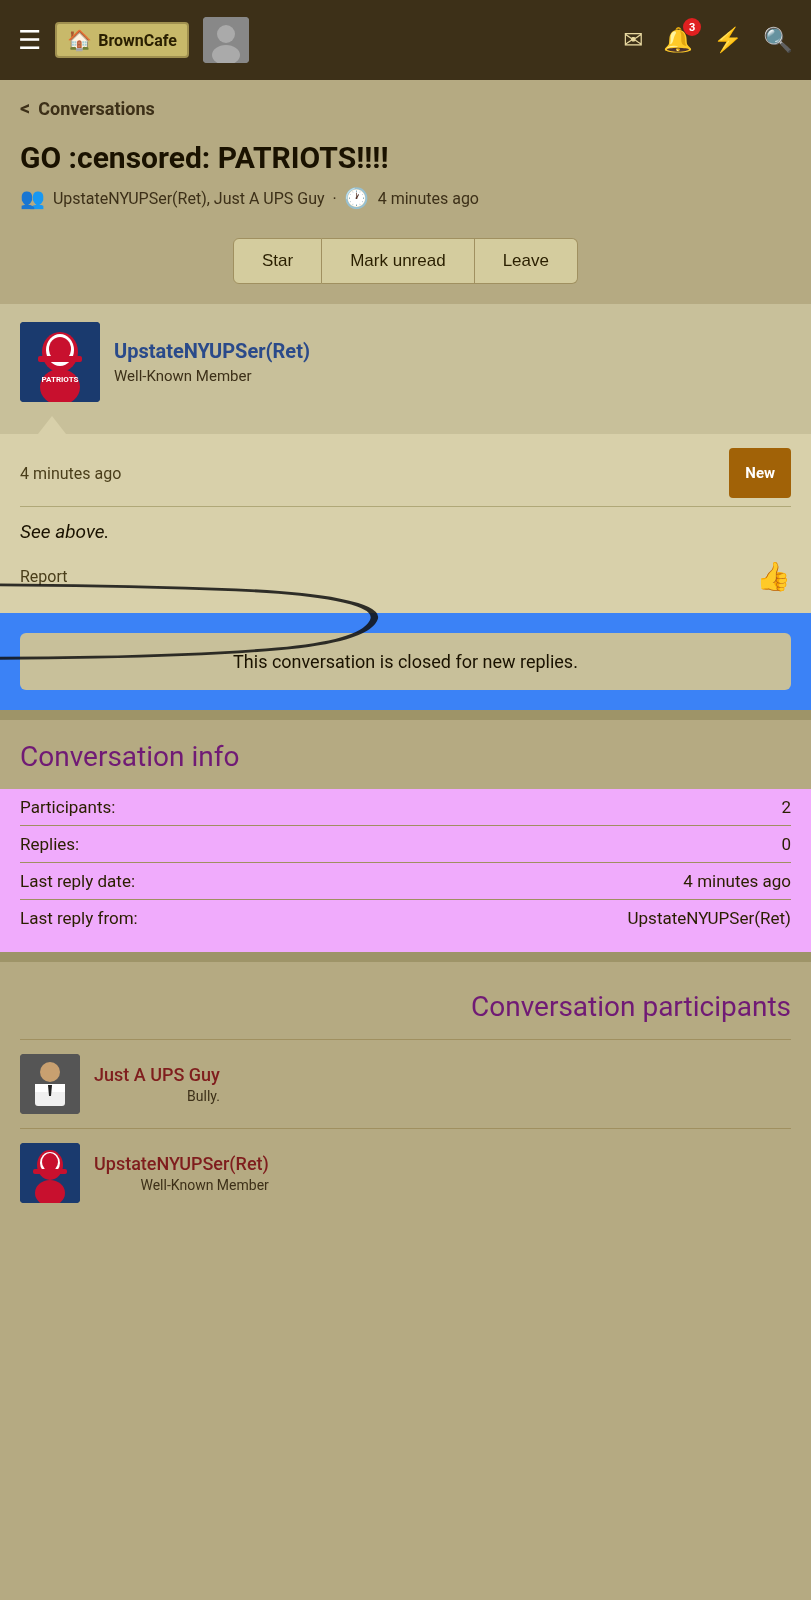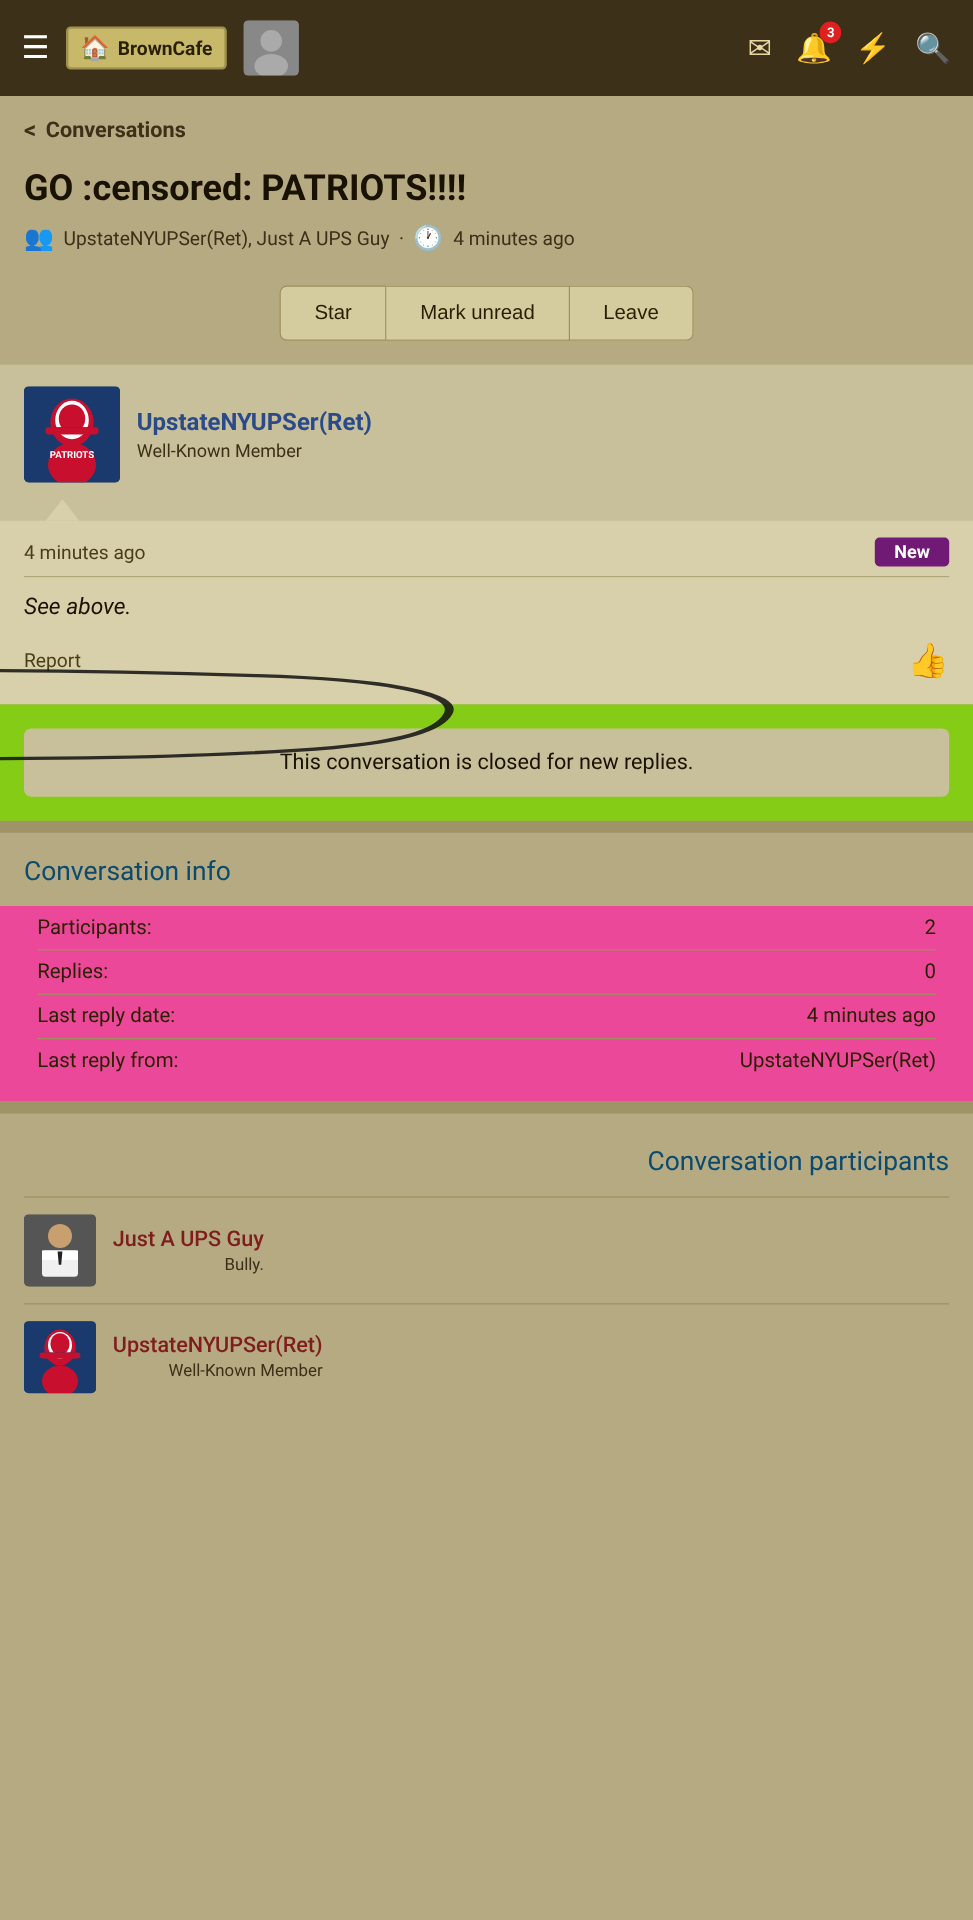--- a/index.html
+++ b/index.html
@@ -221,25 +221,25 @@
       display: flex;
       align-items: center;
       justify-content: space-between;
       margin-bottom: 8px;
     }
     .message-timestamp {
       font-size: 16px;
       color: #4a3e1a;
     }
     .new-badge {
-      background: #701a75;
+      background: #a16207;
       color: #fff;
       font-size: 15px;
       font-weight: bold;
-      padding: 3px 16px;
+      padding: 16px 16px;
       border-radius: 4px;
     }
     .message-divider {
       border: none;
       border-top: 1px solid #b0a878;
       margin: 4px 0 12px;
     }
     .message-text {
       font-size: 19px;
       color: #1a1200;
@@ -258,21 +258,21 @@
       color: #4a3e1a;
       cursor: pointer;
     }
     .thumbs-up {
       font-size: 28px;
       cursor: pointer;
     }
 
     
     .closed-notice-wrapper {
-      background: #84cc16;
+      background: #3b82f6;
       padding: 20px 20px;
       position: relative;
     }
     .closed-notice {
       background: #c8c09a;
       border-radius: 6px;
       padding: 18px 24px;
       text-align: center;
       font-size: 18px;
       color: #1a1200;
@@ -288,22 +288,22 @@
       height: 120%;
       pointer-events: none;
     }
 
     
     .conv-info-section {
       background: #b5aa82;
       padding: 20px 20px 0;
     }
     .section-title {
-      font-size: 22px;
-      color: #0c4a6e;
+      font-size: 28px;
+      color: #701a75;
       font-weight: 400;
       margin-bottom: 16px;
     }
     .info-label {
       color: #2a1f00;
     }
     .info-value {
       color: #2a1f00;
       text-align: right;
     }
@@ -352,22 +352,22 @@
       font-size: 14px;
       color: #3d3018;
     }
 
     .section-divider {
       height: 10px;
       background: #9e9468;
     }
 
     .info-block {
-      background: #ec4899;
-      padding: 0 31px 16px;
+      background: #f0abfc;
+      padding: 0 20px 16px;
     }
 
     .info-table-row {
       display: flex;
       justify-content: space-between;
       align-items: baseline;
       padding: 8px 0;
       font-size: 17px;
       color: #2a1f00;
       border-bottom: 1px solid #a09060;

